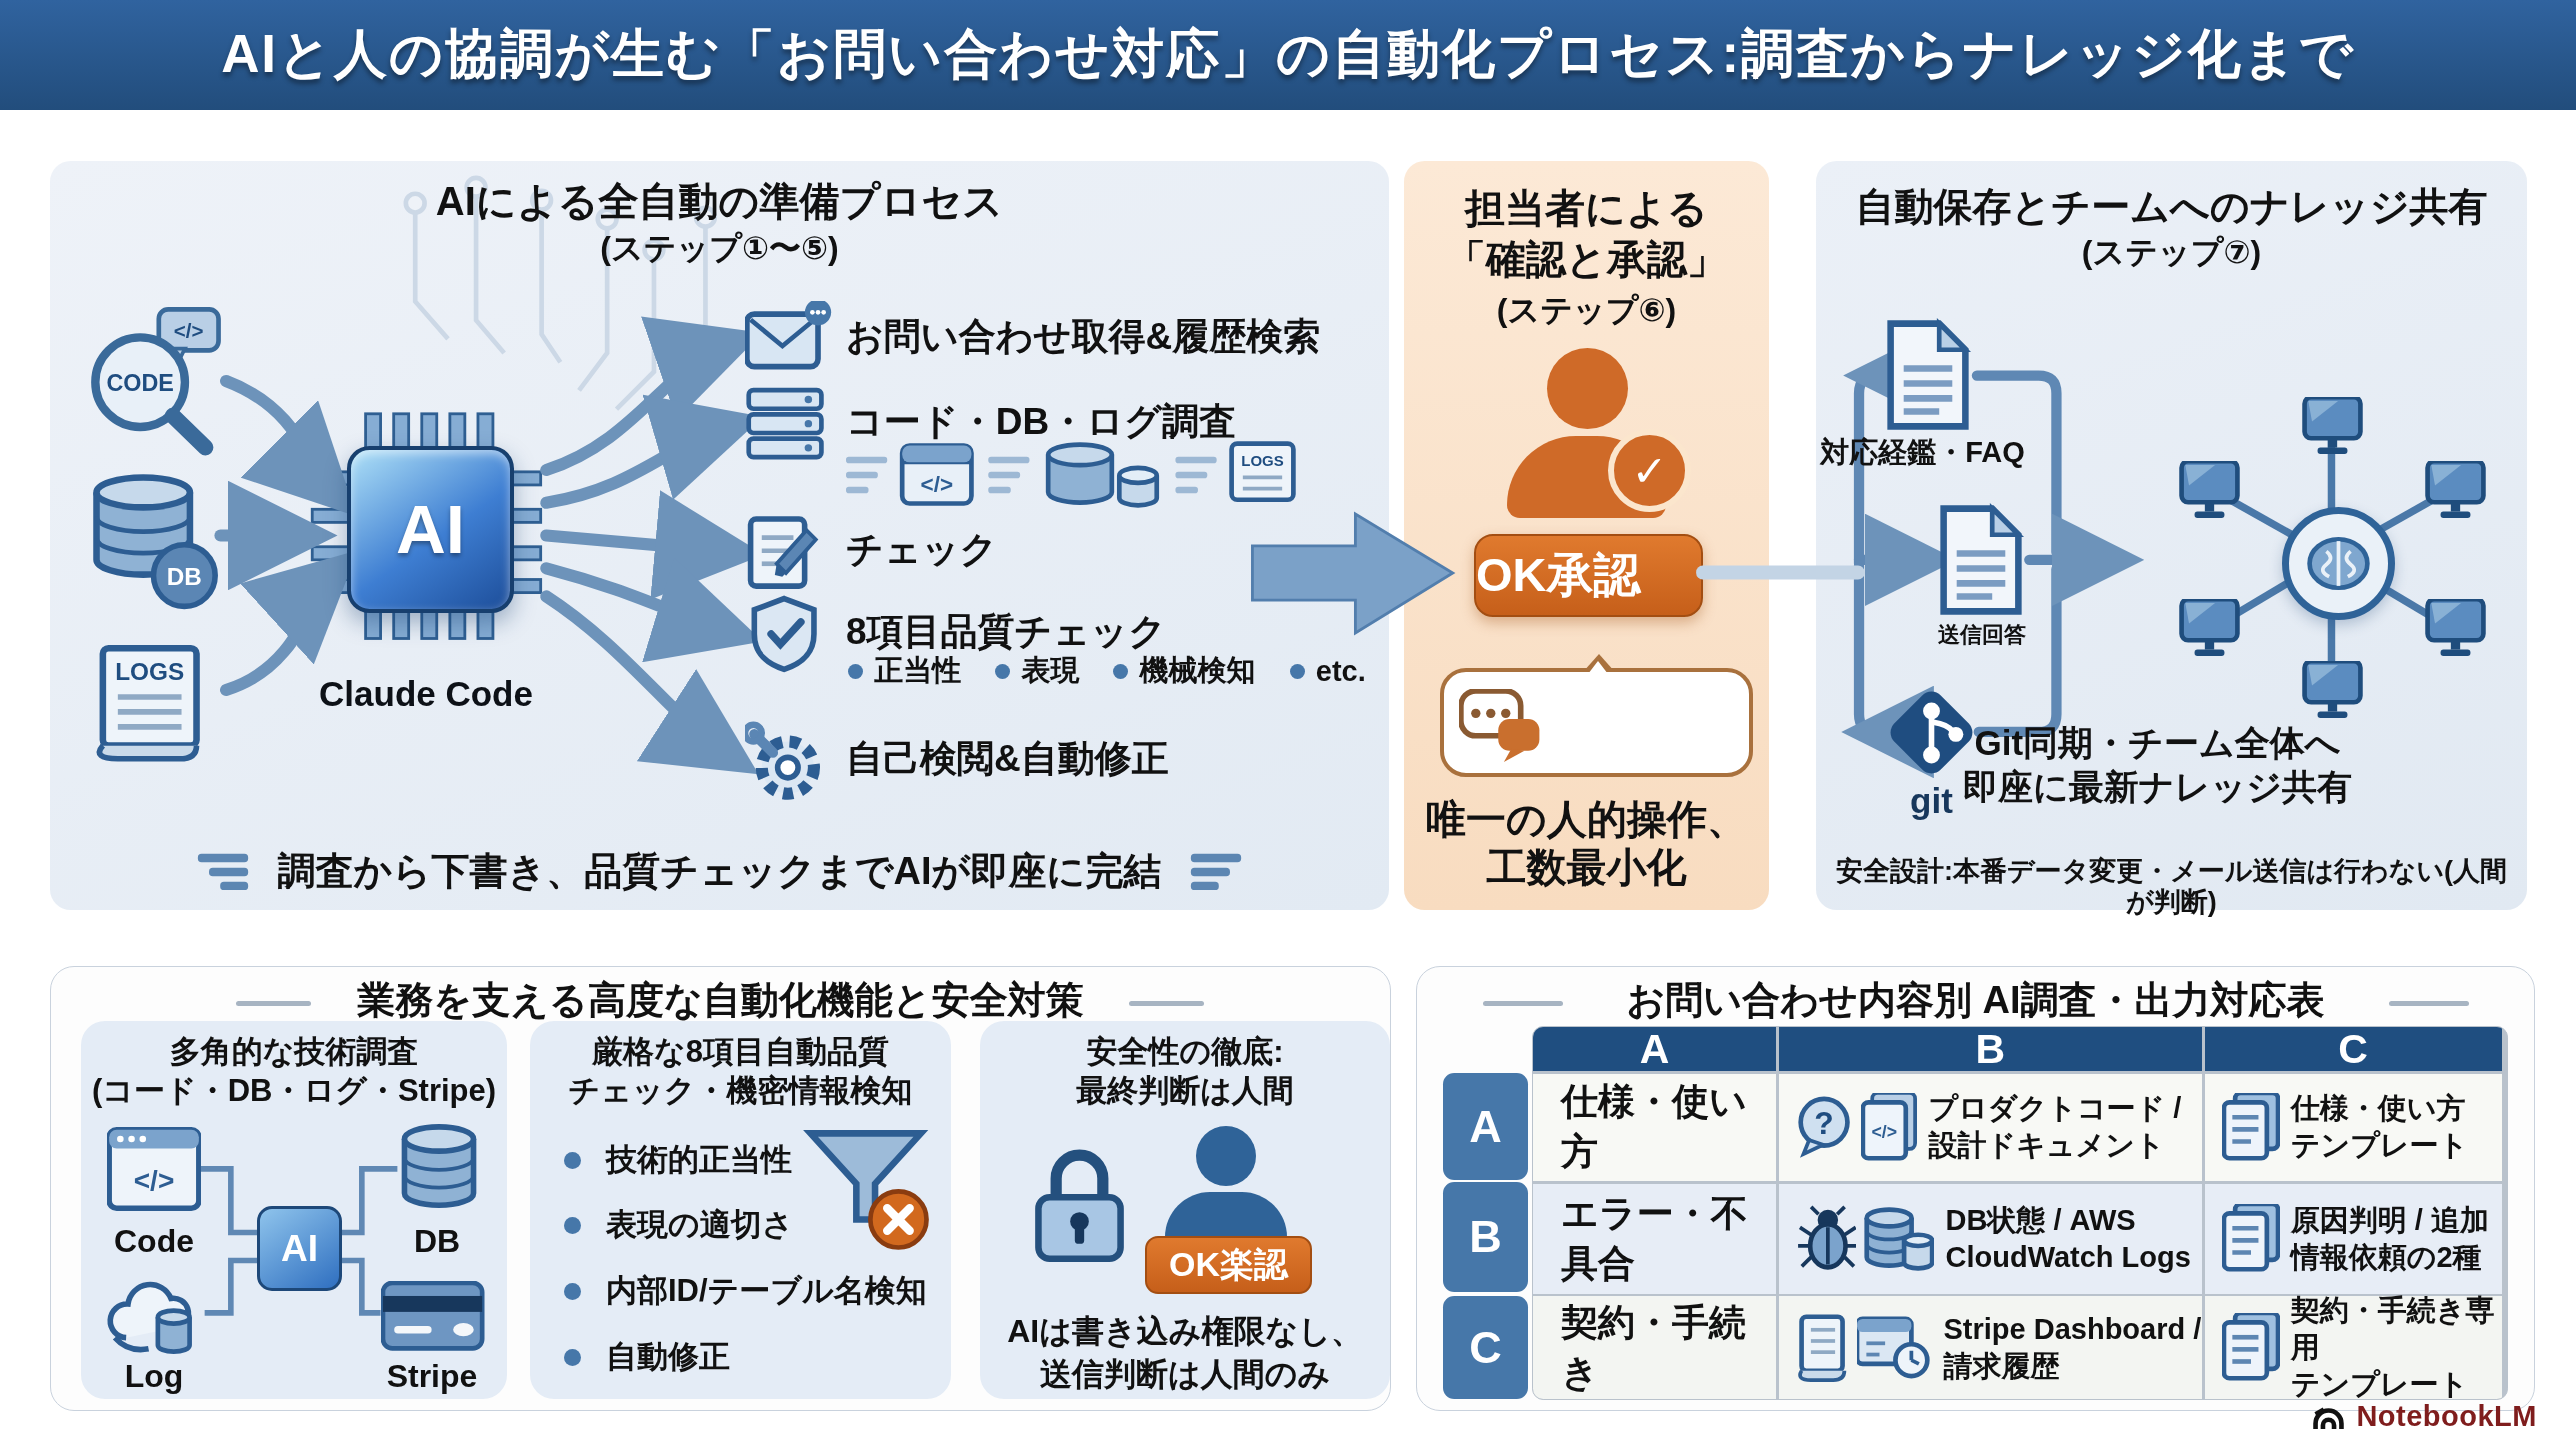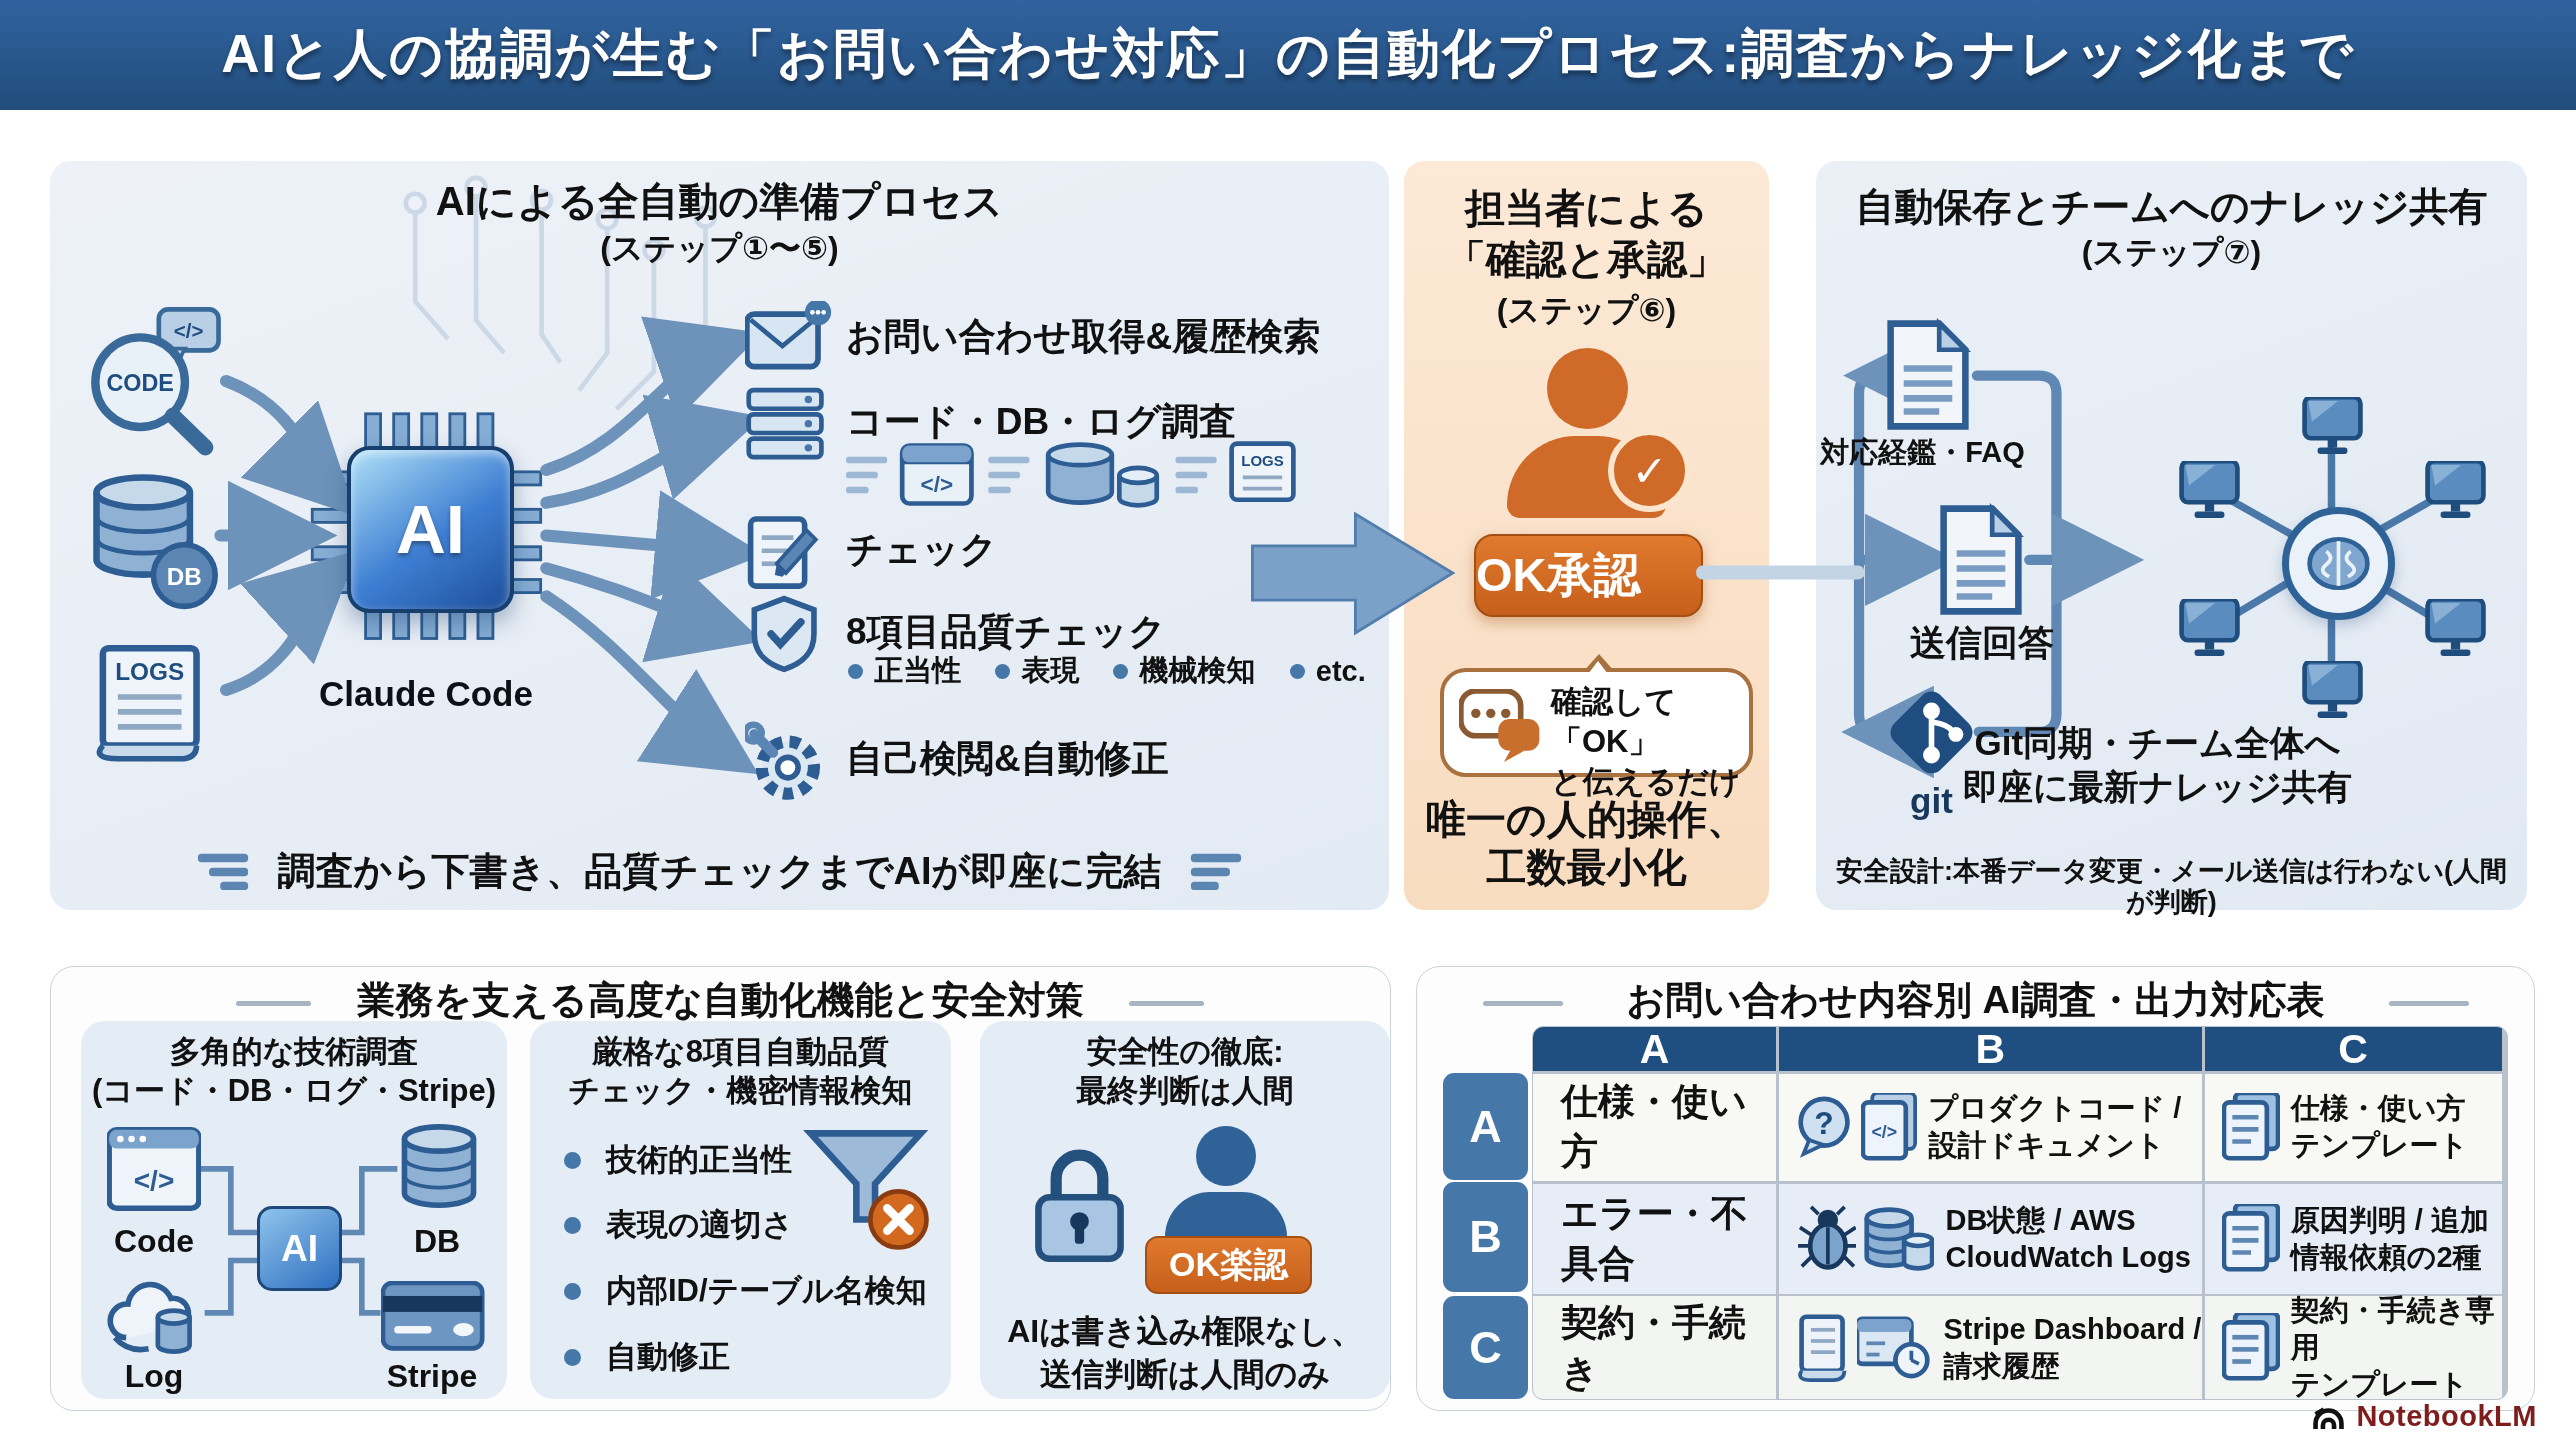--- a/index.html
+++ b/index.html
@@ -67,21 +67,21 @@
 #p2-n2{left:0;top:683px;width:100%;font-size:40px}
 
 
 #p3-title{left:0;top:22.5px;width:100%;font-size:39px}
 #p3-sub{left:0;top:73px;width:100%;font-size:32px;font-weight:800}
 #p3-net{position:absolute;left:0;top:0}
 #doc1{position:absolute;left:67px;top:157px}
 #doc2{position:absolute;left:120px;top:342px}
 #giticon{position:absolute;left:64px;top:520px}
 #d1-lab{left:-7.5px;top:275px;width:228px;font-size:29px}
-#d2-lab{left:77px;top:461px;width:178px;font-size:36px}
+#d2-lab{left:77px;top:461px;width:178px;font-size:22px}
 #git-lab{left:64px;top:620px;width:103px;font-size:35px;color:#17375c}
 .mon{position:absolute}
 #brainc{position:absolute;left:466px;top:346px;width:99px;height:99px;border-radius:50%;background:#eaf1f8;
   border:7.5px solid #2f6398;box-shadow:0 5.6px 13px rgba(30,70,120,.25);display:flex;align-items:center;justify-content:center}
 #share{left:140px;top:560px;width:403px;font-size:35px;line-height:44px}
 #p3-safe{left:7.5px;top:695px;width:696px;font-size:27px}
 
 
 #p4-title{left:0;top:11.2px;width:100%;font-size:38px}
 .tdash{position:absolute;height:4.7px;background:#a7b4c2;border-radius:2.8px}
@@ -385,24 +385,20 @@
       <svg id="bub-ic" width="86" height="73" viewBox="0 0 92 78">
         <rect x="2" y="2" width="64" height="48" rx="16" fill="#fff" stroke="#8a5a32" stroke-width="6"></rect>
         <g fill="#8a5a32">
             <circle cx="18" cy="26" r="5"></circle>
             <circle cx="34" cy="26" r="5"></circle>
             <circle cx="50" cy="26" r="5"></circle>
           </g>
         <rect x="42" y="32" width="44" height="34" rx="12" fill="#c96f2e"></rect>
         <polygon points="56,64 48,78 70,66" fill="#c96f2e"></polygon>
       </svg>
-      <div id="bub-tx">
-        <div>確認して「OK」</div>
-        <div>と伝えるだけ</div>
-      </div>
     </div>
     <div id="p2-n1" class="tt">唯一の人的操作、</div>
     <div id="p2-n2" class="tt">工数最小化</div>
   </div>
 
   <div id="p3" class="panel">
     <svg id="p3-net" width="711" height="749" viewBox="0 0 760 800">
       <g stroke="#5f88b4" stroke-width="11" fill="none" stroke-linecap="round">
         <path d="M 46,430 V 248 Q 46,229 65,229 L 62,229" marker-end="url(#ah)"></path>
         <path d="M 46,426 H 118" marker-end="url(#ah)"></path>

